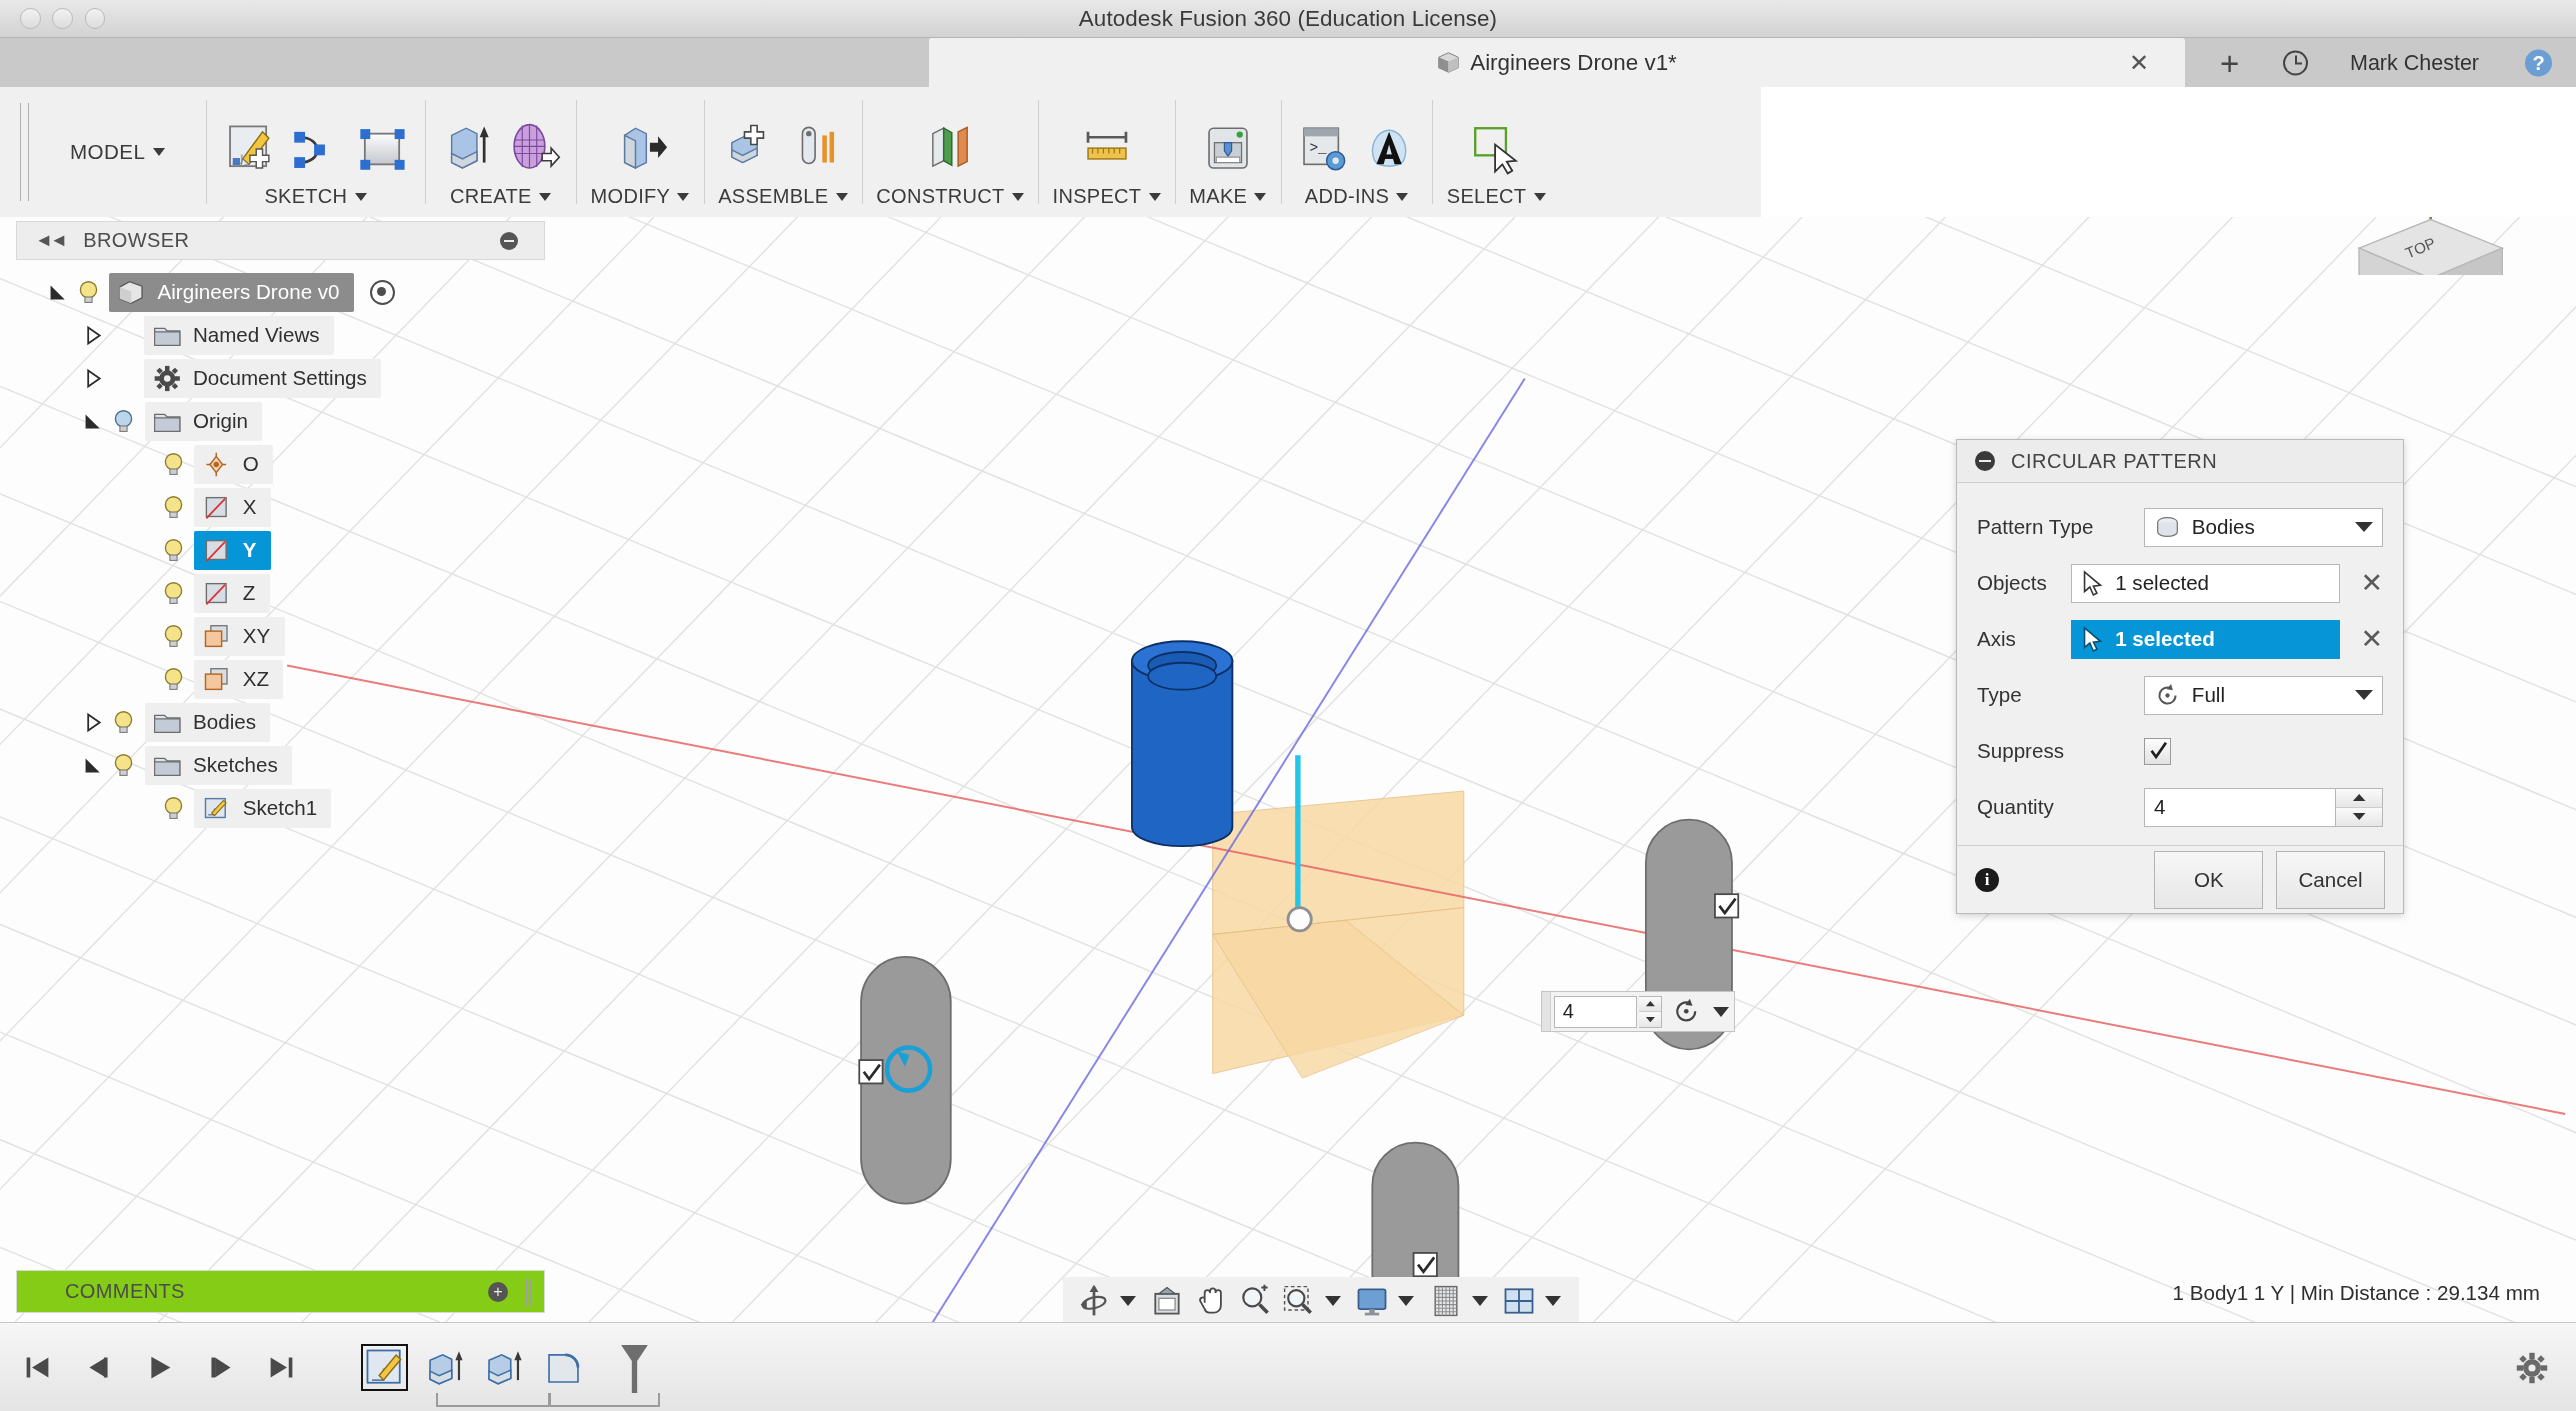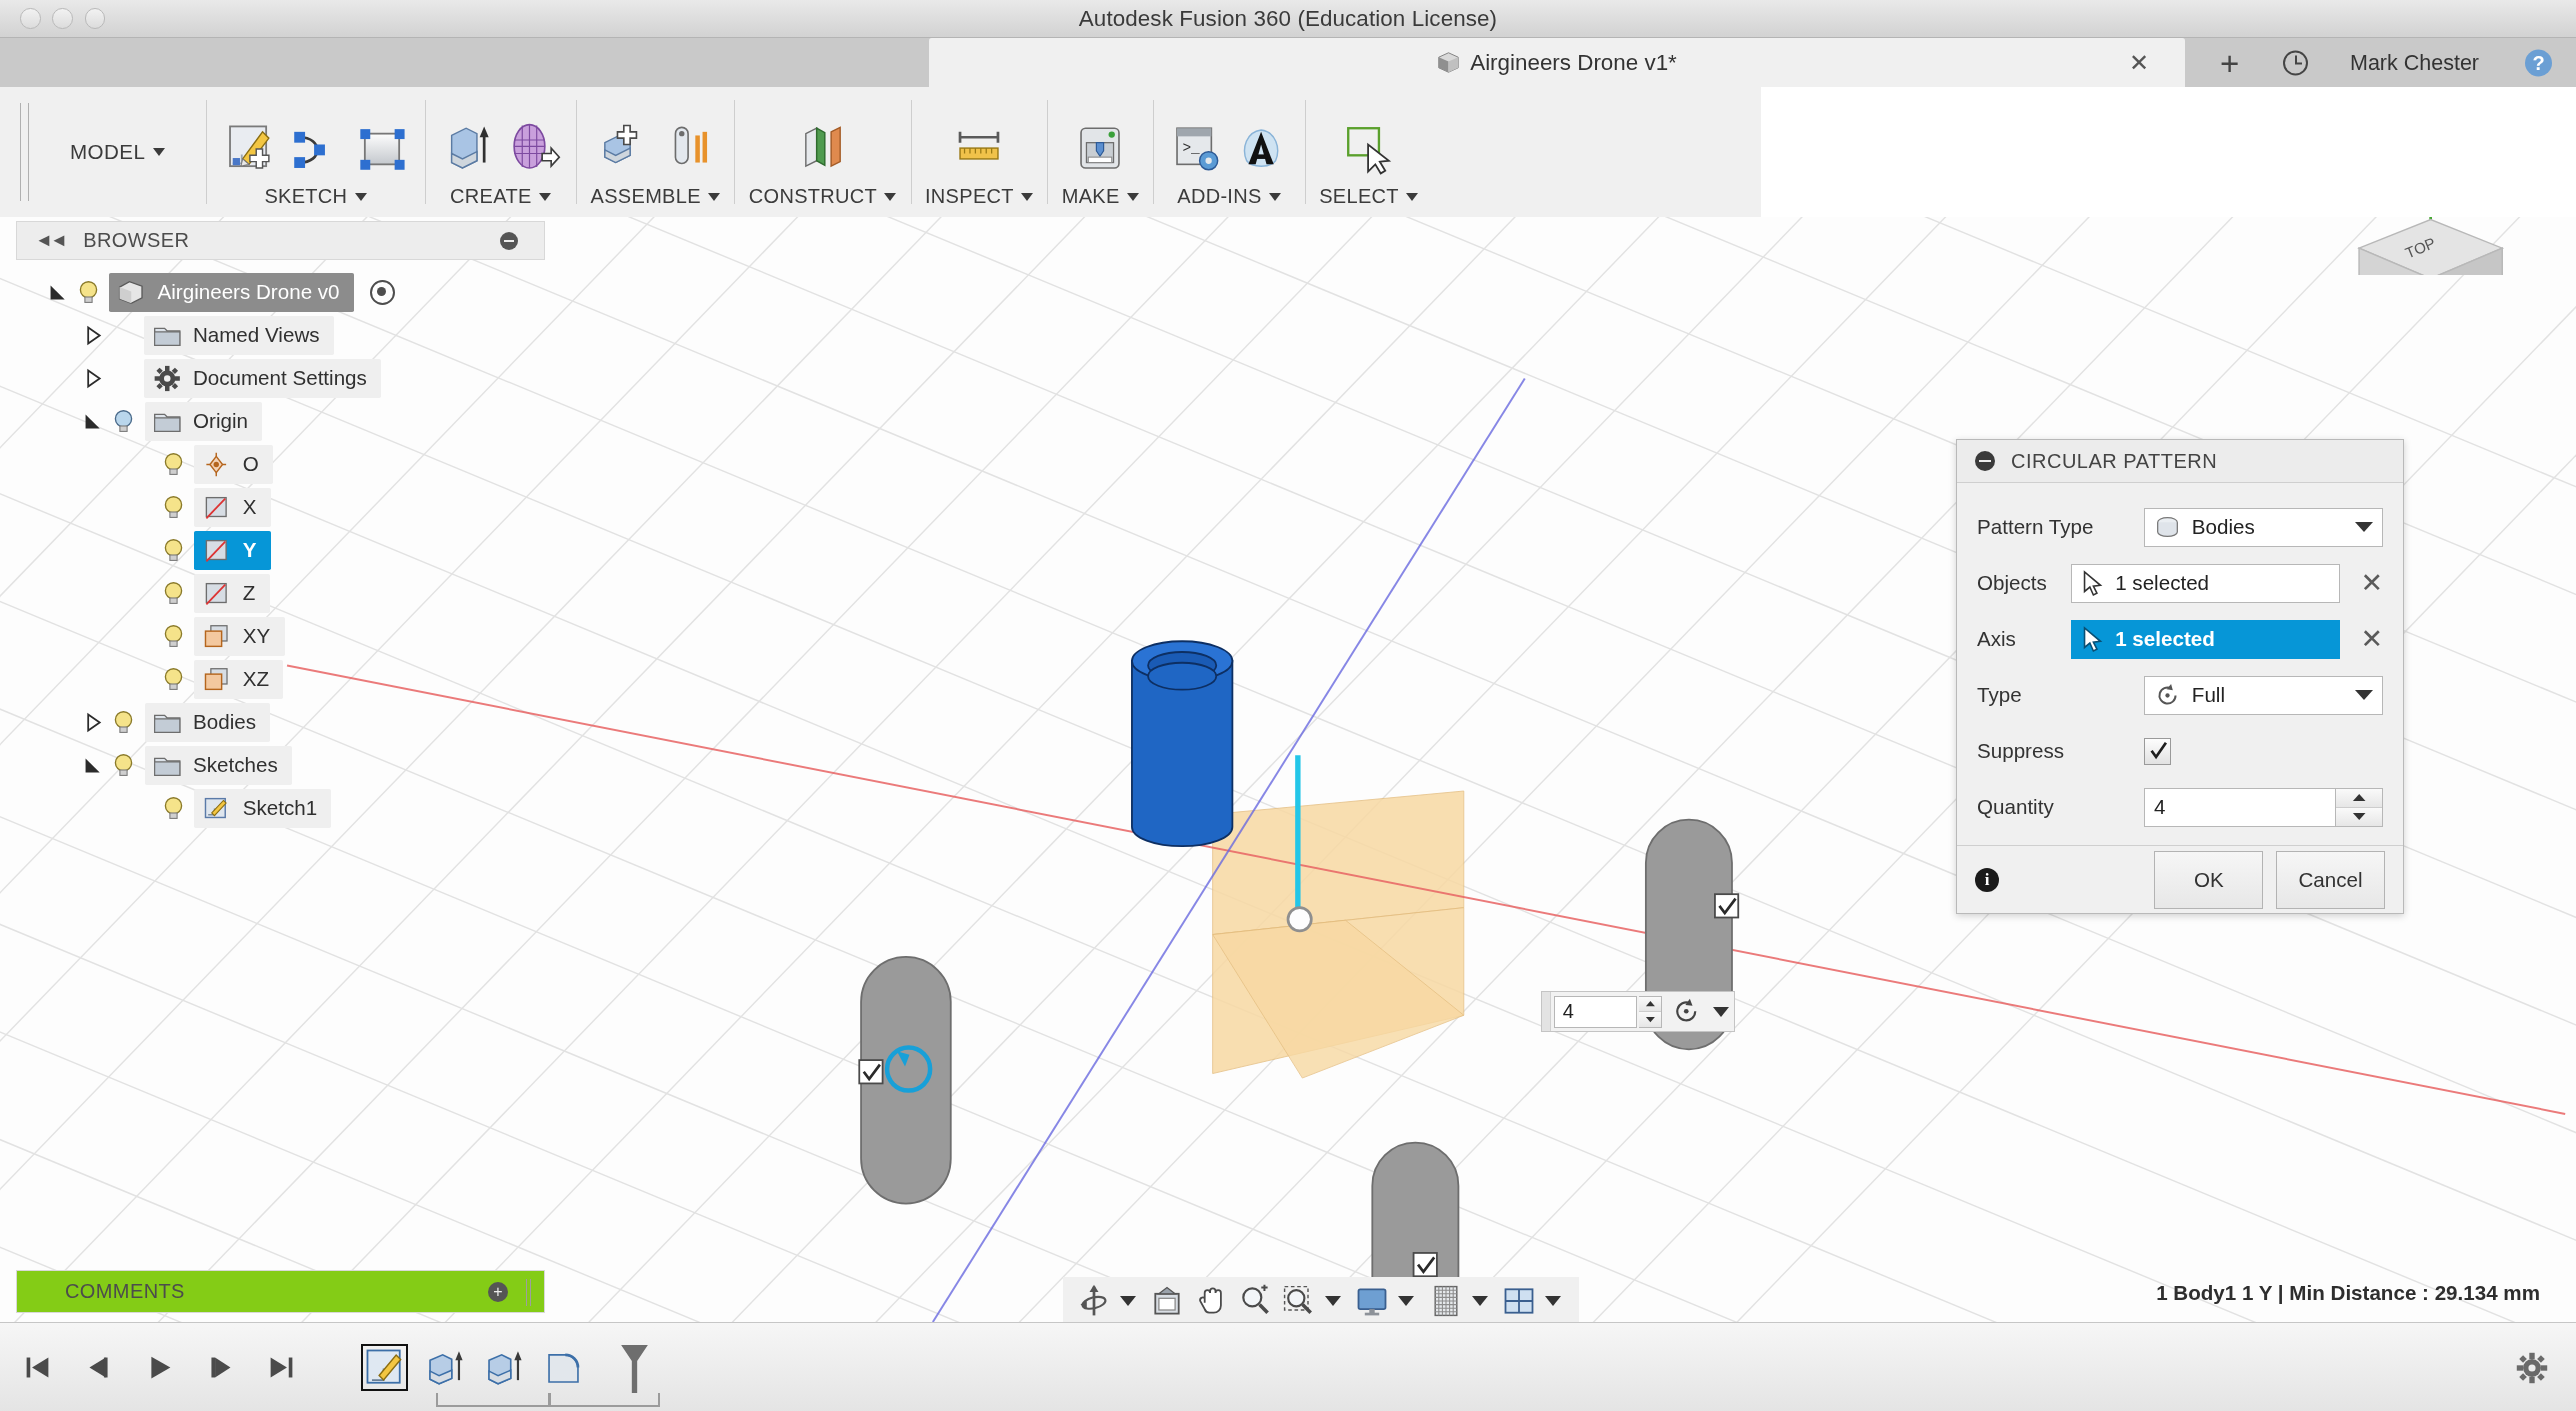--- a/index.html
+++ b/index.html
@@ -201,21 +201,21 @@
   
   .navbar{
     position:absolute; left:1063px; top:1277px; height:48px;
     background:#f0f0f0; display:flex; align-items:center; padding:0 12.6px; gap:8px;
   }
   .nav-ic{ width:36px;height:36px; position:relative; }
   .caret-n{ width:0;height:0;border-left:8px solid transparent;border-right:8px solid transparent;border-top:10px solid #333; margin-right:5.4px;}
 
   .statustext{
     position:absolute; right:36px; top:1281px;
-    font-size:20.6px; color:#2e2e2e;font-weight:bold;
+    font-size:20.6px; color:#2e2e2e;
   }
 
   
   .timeline{
     position:absolute; left:0; top:1322px; width:2576px; height:90px;
     background:linear-gradient(#f6f6f6,#e4e4e4); border-top:0.9px solid #c6c6c6;
     display:flex; align-items:center;
   }
   .tl-nav{ display:flex; align-items:center; gap:32px; margin-left:23px;}
   .tl-ic{ width:29px;height:29px; }
@@ -484,20 +484,35 @@
           <path d="M40 36 h10 v-6 l9 10 l-9 10 v-6 h-10 z" fill="#fff" stroke="#3c3c3c" stroke-width="1.8"></path>
         </svg>
       </span>
     </div>
     <span class="rib-title">
         <span>CREATE</span>
       <span class="caret-s"></span>
       </span>
   </div>
 
+  <div class="rib-group">
+    <div class="rib-icons">
+      <span class="rib-ic">
+        <svg width="56" height="56" viewBox="0 0 62 62">
+          <path d="M14 16 L26 8 L38 14 L38 46 L26 52 L14 46 z" fill="#a9c4e4" stroke="#5b7ba3" stroke-width="1.6"></path>
+          <path d="M14 16 L26 22 L26 52 L14 46 z" fill="#cfd6dd" stroke="#5b7ba3" stroke-width="1.6"></path>
+          <path d="M42 24 h9 v-7 l10 12 l-10 12 v-7 h-9 z" fill="#2b2b2b"></path>
+        </svg>
+      </span>
+    </div>
+    <span class="rib-title">
+        <span>MODIFY</span>
+      <span class="caret-s"></span>
+      </span>
+  </div>
 
   <div class="rib-group">
     <div class="rib-icons">
       <span class="rib-ic">
         <svg width="56" height="56" viewBox="0 0 62 62">
           <path d="M12 24 L28 16 L40 22 L40 38 L24 46 L12 40 z" fill="#a9c4e4" stroke="#5b7ba3" stroke-width="1.6"></path>
           <path d="M12 32 L24 38 L40 30 L40 38 L24 46 L12 40 z" fill="#cfd6dd" stroke="#5b7ba3" stroke-width="1.6"></path>
           <path d="M26 12 h7 v-7 h7 v7 h7 v7 h-7 v7 h-7 v-7 h-7 z" fill="#fff" stroke="#4a4a4a" stroke-width="1.8"></path>
         </svg>
       </span>

